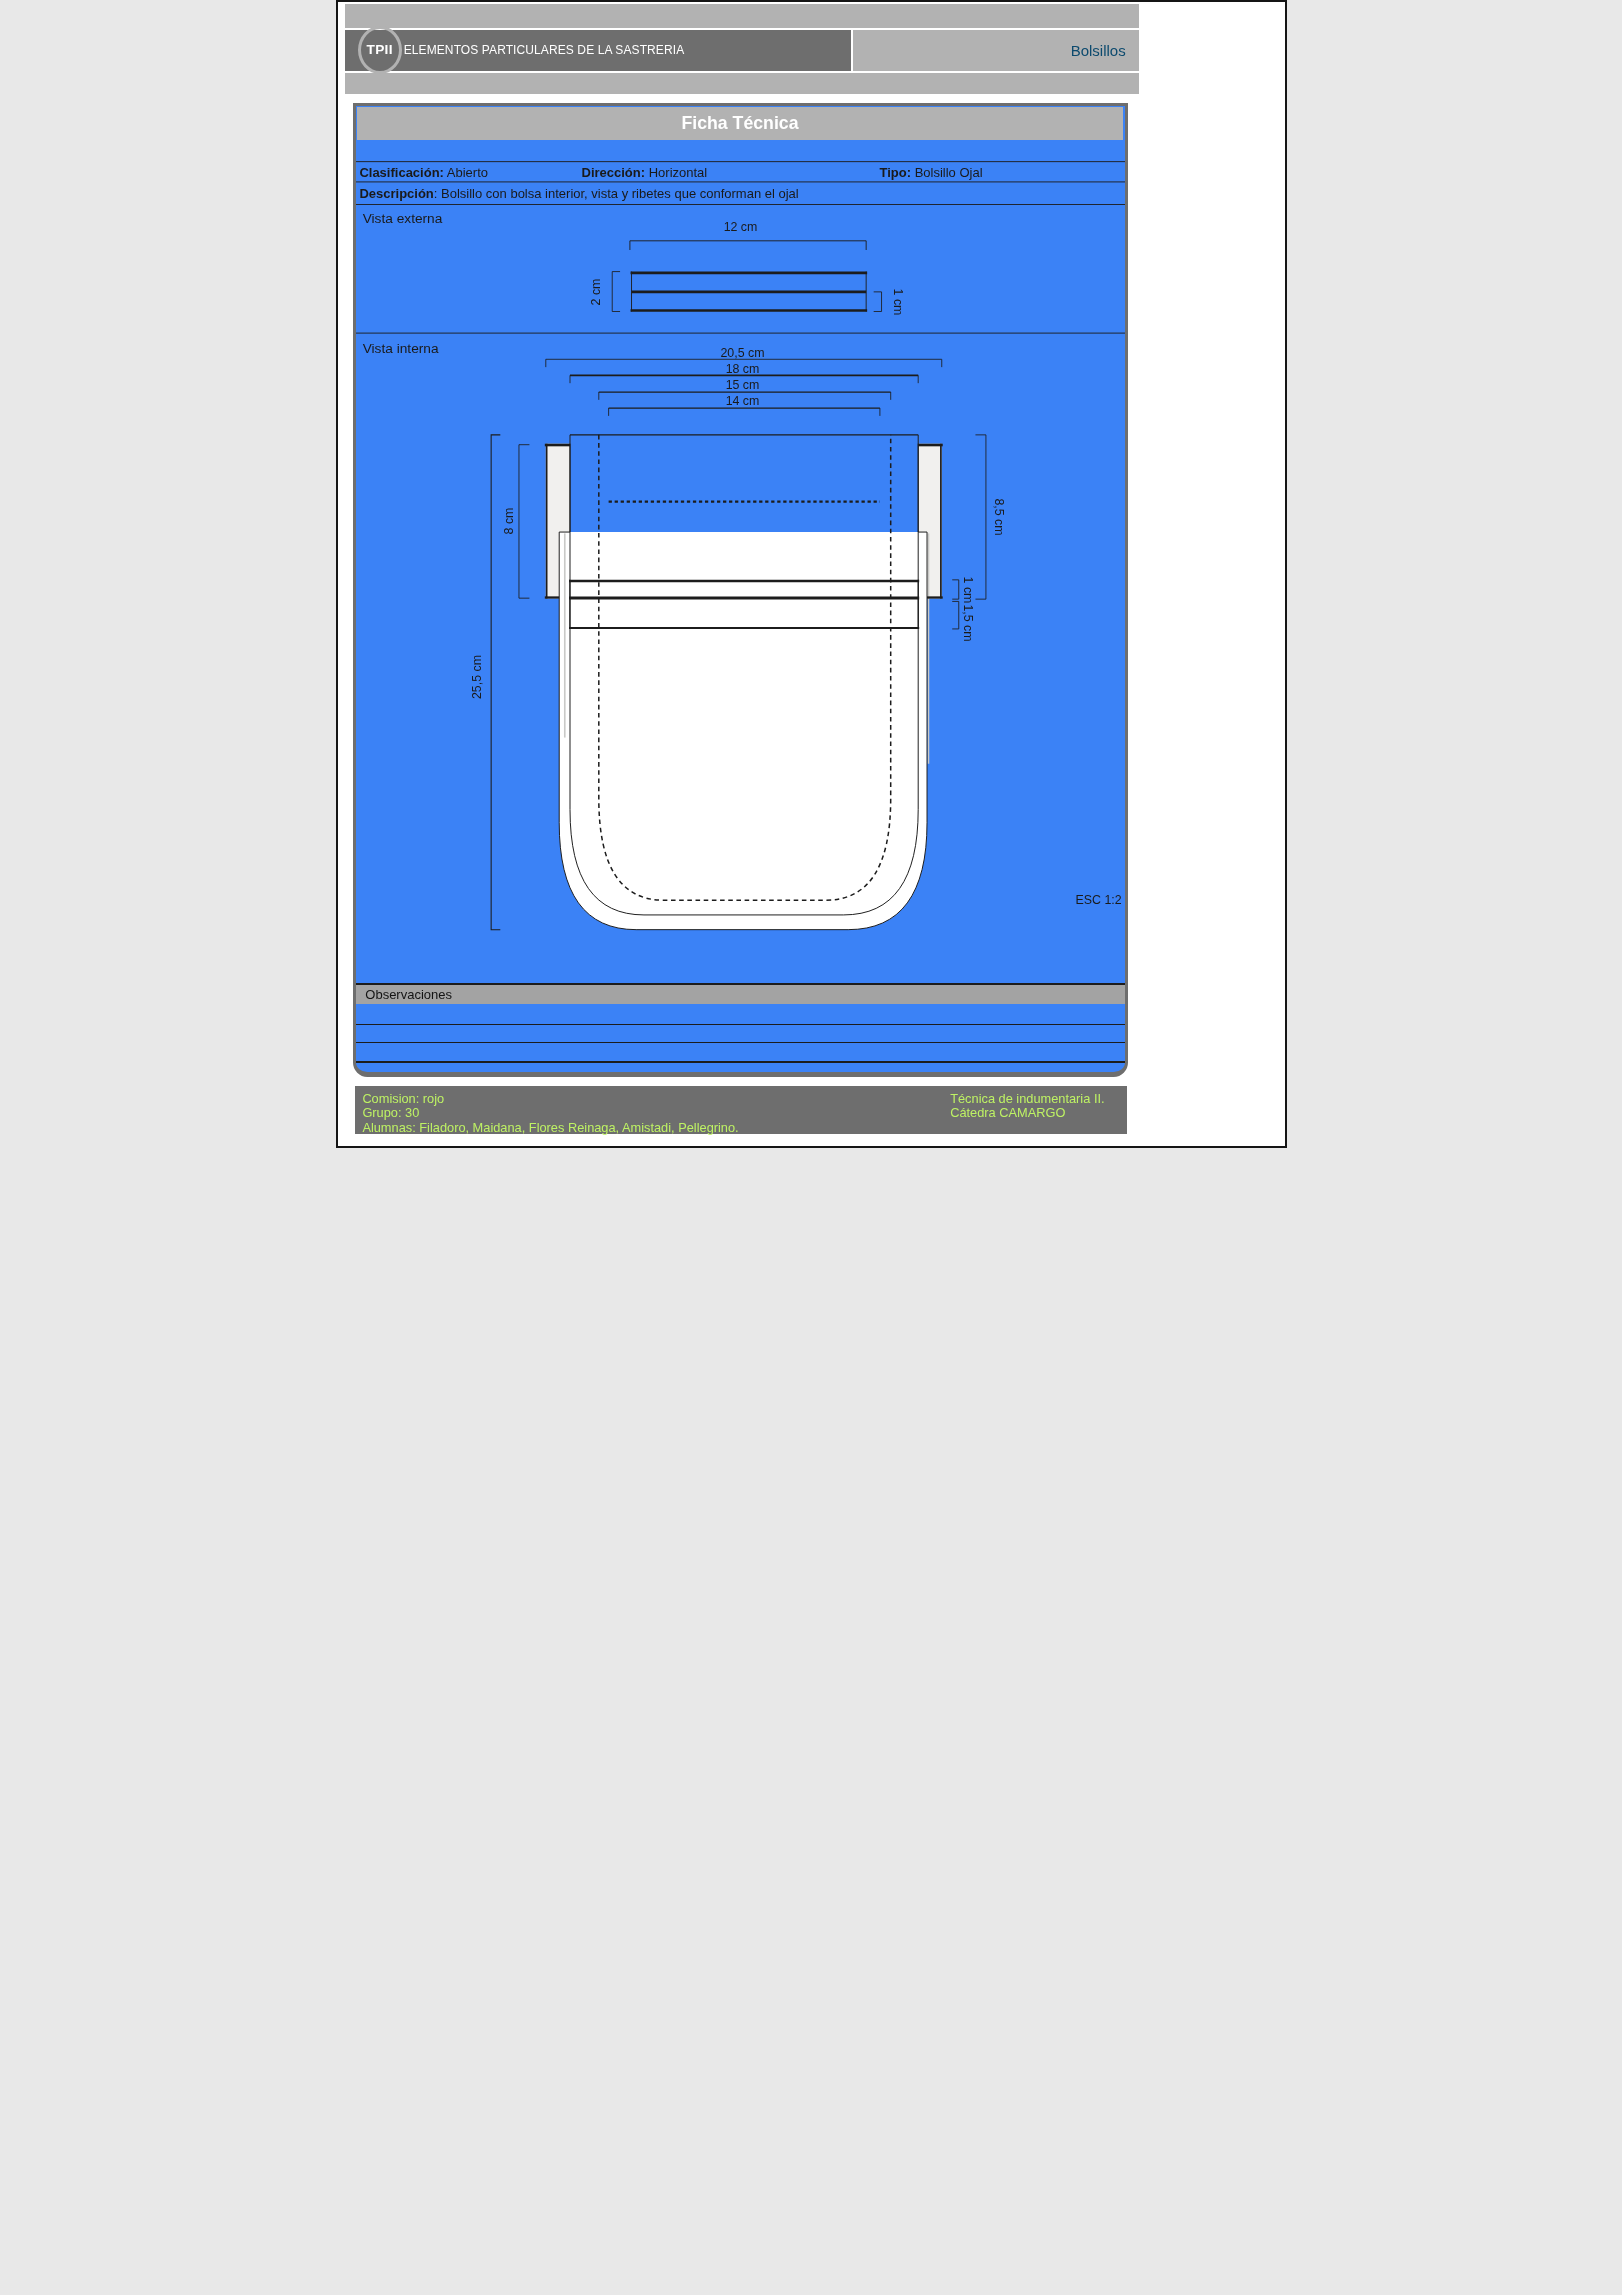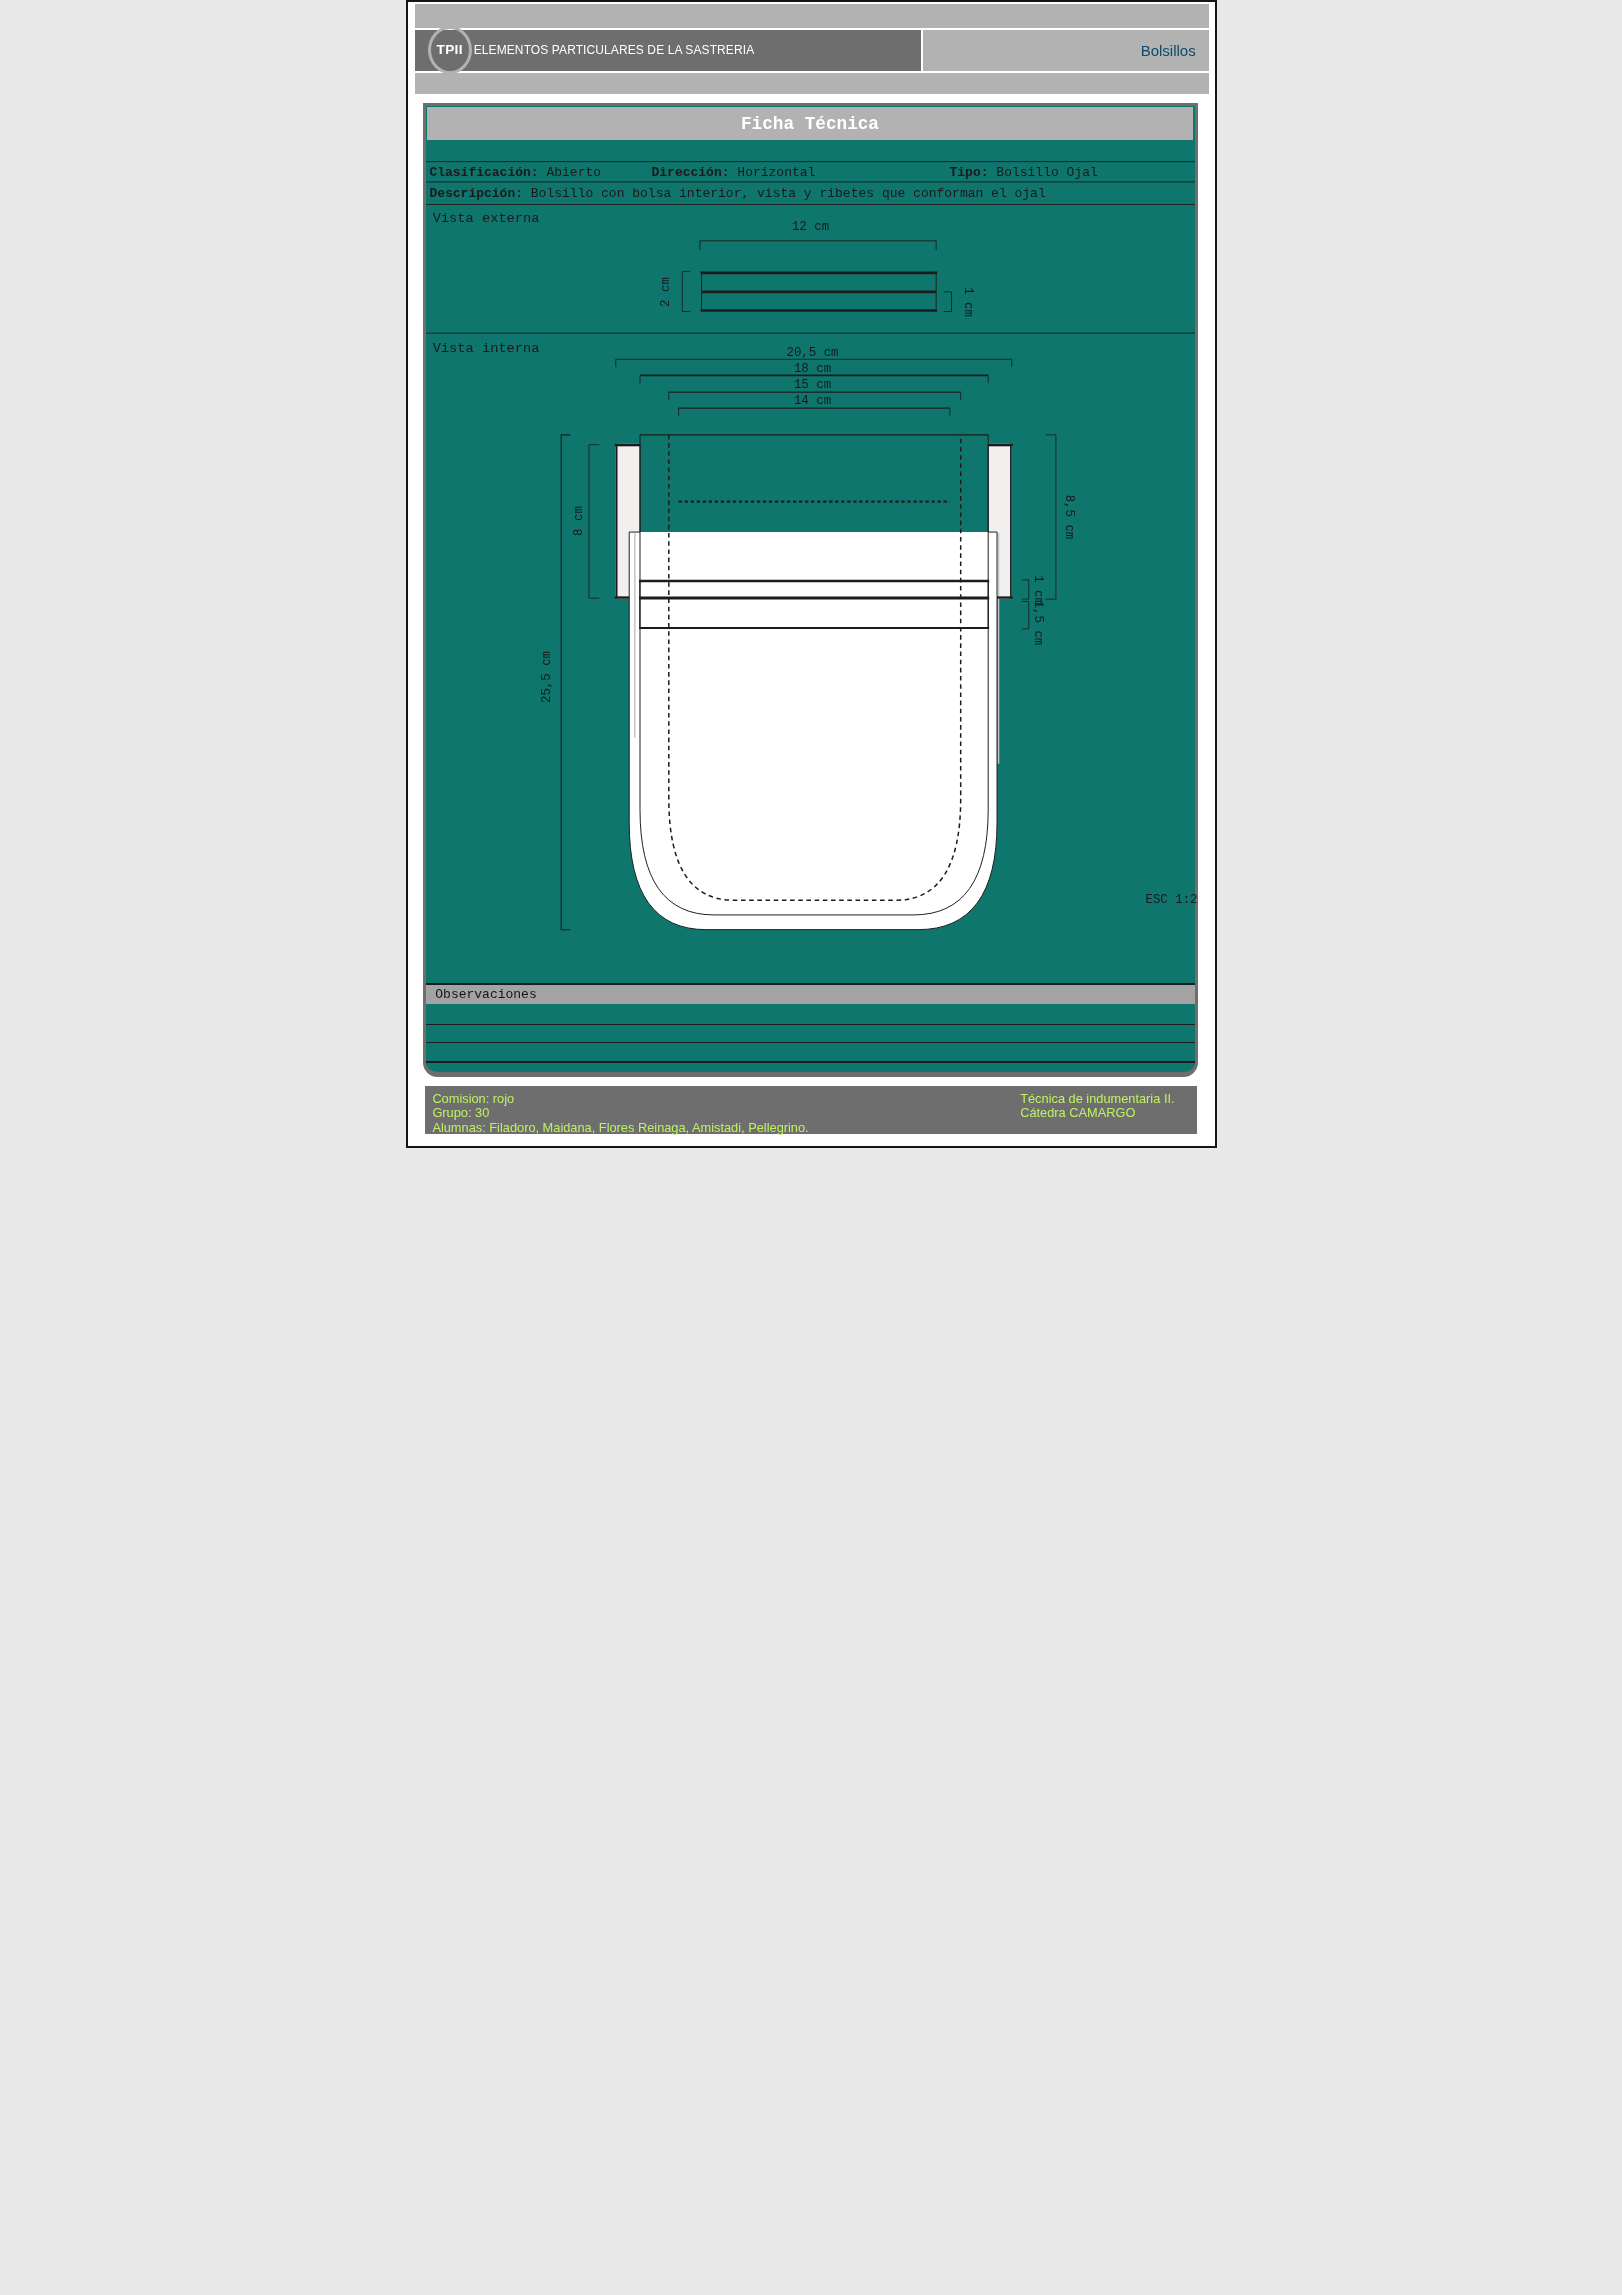--- a/index.html
+++ b/index.html
@@ -1,31 +1,31 @@
 <!DOCTYPE html>
 <html style="font-size:10.5px"><head>
 <meta charset="utf-8">
 <style>
   html,body{margin:0;padding:0;background:#e8e8e8;}
-  .page{position:relative;width:811px;height:1148px;background:#fff;border:2.6px solid #151515;
+  .page{position:relative;width:951px;height:1148px;background:#fff;border:2.6px solid #151515;
         box-sizing:border-box;font-family:"Liberation Sans",sans-serif;color:#1a1a1a;overflow:hidden;margin:0 auto;}
   .abs{position:absolute;}
   
   .header-band{position:absolute;left:7.2px;top:2px;width:794px;height:90px;background:#b2b2b2;}
   .header-mid{position:absolute;left:0;right:0;top:23.6px;height:45px;background:#fff;display:flex;box-sizing:border-box;padding:2px 0;}
   .header-dark{position:relative;flex:0 0 506px;background:#6e6e6e;margin-right:2.6px;}
   .header-right{position:relative;flex:1;background:#b2b2b2;}
   .logo-circle{position:absolute;left:13px;top:-3.9px;width:38px;height:42px;border:3.3px solid #b2b2b2;
                border-radius:50%;display:flex;align-items:center;justify-content:center;}
   .logo-text{color:#fff;font-weight:bold;font-size:13.7px;letter-spacing:0.3px;}
   .header-title{position:absolute;left:59px;top:0;height:41px;line-height:41px;color:#fff;font-size:12px;letter-spacing:0.1px;white-space:nowrap;}
   .header-tab{position:absolute;right:13px;top:0;height:41px;line-height:41px;color:#0c4a6e;font-size:15px;}
   
   .card{position:absolute;left:15px;top:101px;width:775px;height:974px;box-sizing:border-box;
-        border:3.3px solid #6e6e6e;border-bottom-width:5.9px;border-radius:0 0 14.4px 14.4px;background:#0f766e;font-family:Liberation Mono, monospace;}
+        border:3.3px solid #6e6e6e;border-bottom-width:5.9px;border-radius:0 0 14.4px 14.4px;background:#3b82f6;}
   .card-titleband{position:absolute;left:1.3px;right:1.3px;top:1.3px;height:33px;background:#b2b2b2;
                   display:flex;align-items:center;justify-content:center;}
   .card-title{color:#fff;font-weight:bold;font-size:17.7px;}
   .svg-layer{position:absolute;left:0;top:0;width:769px;height:966px;pointer-events:none;}
   .txt{position:absolute;white-space:nowrap;}
   .meta{font-size:13px;line-height:15.7px;}
   .b{font-weight:bold;}
   .seclabel{font-size:13.7px;}
   .dim{font-size:12.4px;}
   .dimc{transform:translate(-50%,-50%);}

